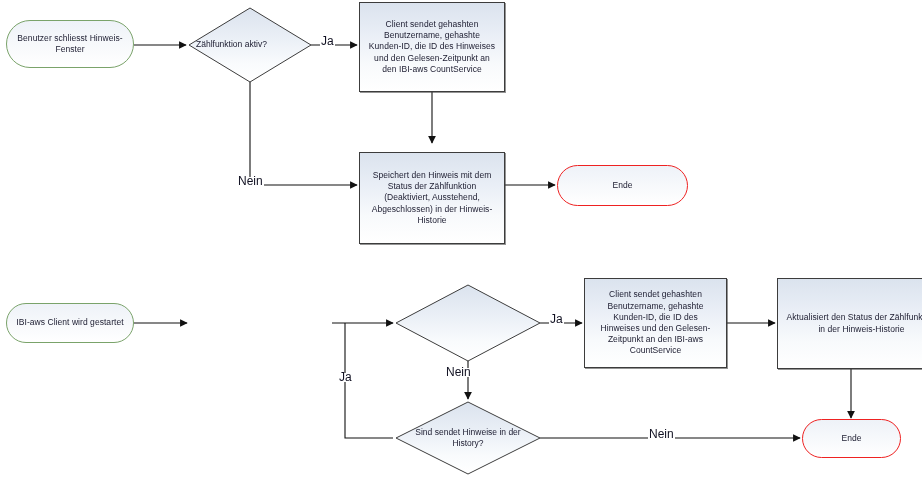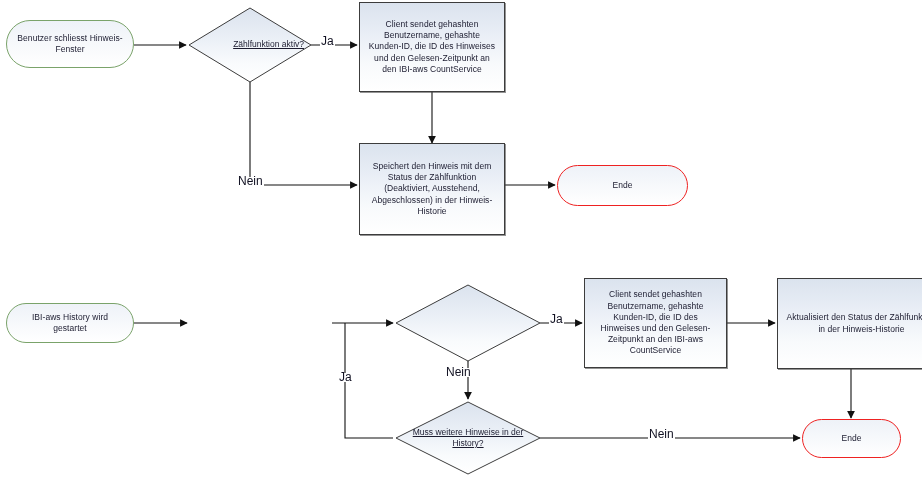--- a/index.html
+++ b/index.html
@@ -47,27 +47,26 @@
   }
   .terminator-end {
     border: 1.4px solid #ee2222;
     border-radius: 999px;
     background: linear-gradient(to bottom, #eef2f8 0%, #f6f8fb 45%, #ffffff 100%);
   }
   .decision-label {
     position: absolute;
     display: flex;
     align-items: center;
-    justify-content: flex-end;
+    justify-content: flex-start;
     text-align: center;
     color: #1b1b2f;
     font-size: 8.5px;
     line-height: 11.2px;
     pointer-events: none;
-    text-decoration: underline;
   }
   .edge-label {
     position: absolute;
     font-size: 12px;
     line-height: 9px;
     color: #111122;
     background: #ffffff;
     padding: 0 1px;
     white-space: nowrap;
   }
@@ -128,52 +127,52 @@
   </div>
 
   <div class="decision-label" style="left:196px; top:31px; width:108px; height:28px;">
     <span>Zählfunktion aktiv?</span>
   </div>
 
   <div class="node process" style="left:359px; top:2px; width:146px; height:90px;">
     <span>Client sendet gehashten Benutzername, gehashte Kunden-ID, die ID des Hinweises und den Gelesen-Zeitpunkt an den IBI-aws CountService</span>
   </div>
 
-  <div class="node process" style="left:359px; top:143px; width:146px; height:92px;">
+  <div class="node process" style="left:359px; top:152px; width:146px; height:92px;">
     <span>Speichert den Hinweis mit dem Status der Zählfunktion (Deaktiviert, Ausstehend, Abgeschlossen) in der Hinweis-Historie</span>
   </div>
 
   <div class="node terminator-end" style="left:557px; top:165px; width:131px; height:41px;">
     <span>Ende</span>
   </div>
 
   <div class="edge-label" style="left:320px; top:37px;">
     <span>Ja</span>
   </div>
 
   <div class="edge-label" style="left:237px; top:177px;">
     <span>Nein</span>
   </div>
 
   <div class="node terminator" style="left:6px; top:303px; width:128px; height:40px;">
-    <span>IBI-aws History wird gestartet</span>
+    <span>IBI-aws Client wird gestartet</span>
   </div>
 
 
 
   <div class="node process" style="left:584px; top:278px; width:143px; height:90px;">
     <span>Client sendet gehashten Benutzername, gehashte Kunden-ID, die ID des Hinweises und den Gelesen-Zeitpunkt an den IBI-aws CountService</span>
   </div>
 
   <div class="node process" style="left:777px; top:278px; width:169px; height:91px;">
     <span>Aktualisiert den Status der Zählfunktion in der Hinweis-Historie</span>
   </div>
 
   <div class="decision-label" style="left:408px; top:424px; width:120px; height:28px;">
-    <span>Muss weitere Hinweise in der History?</span>
+    <span>Sind sendet Hinweise in der History?</span>
   </div>
 
   <div class="node terminator-end" style="left:802px; top:419px; width:99px; height:39px;">
     <span>Ende</span>
   </div>
 
   <div class="edge-label" style="left:549px; top:315px;">
     <span>Ja</span>
   </div>
 

